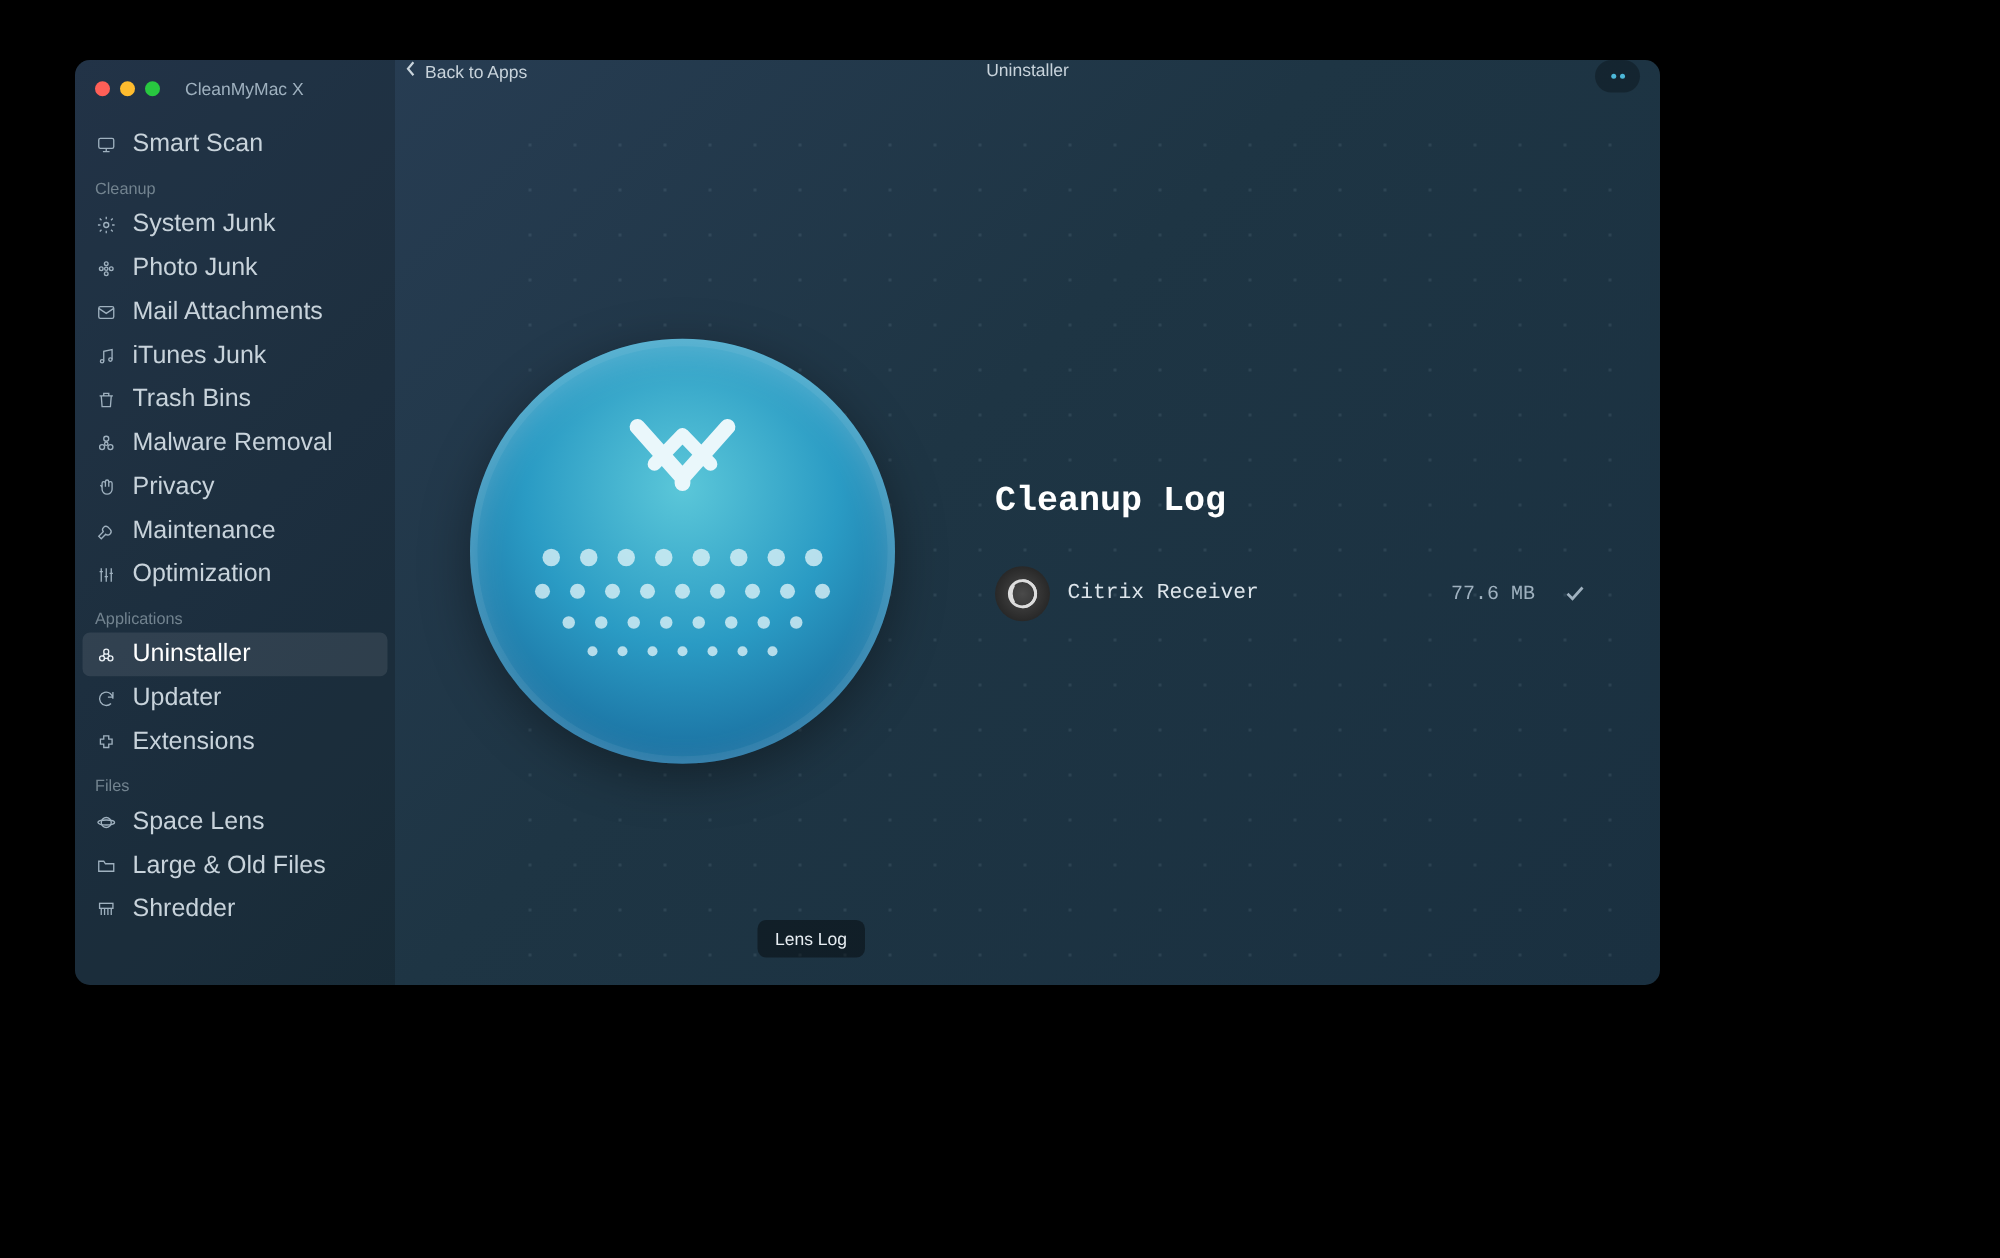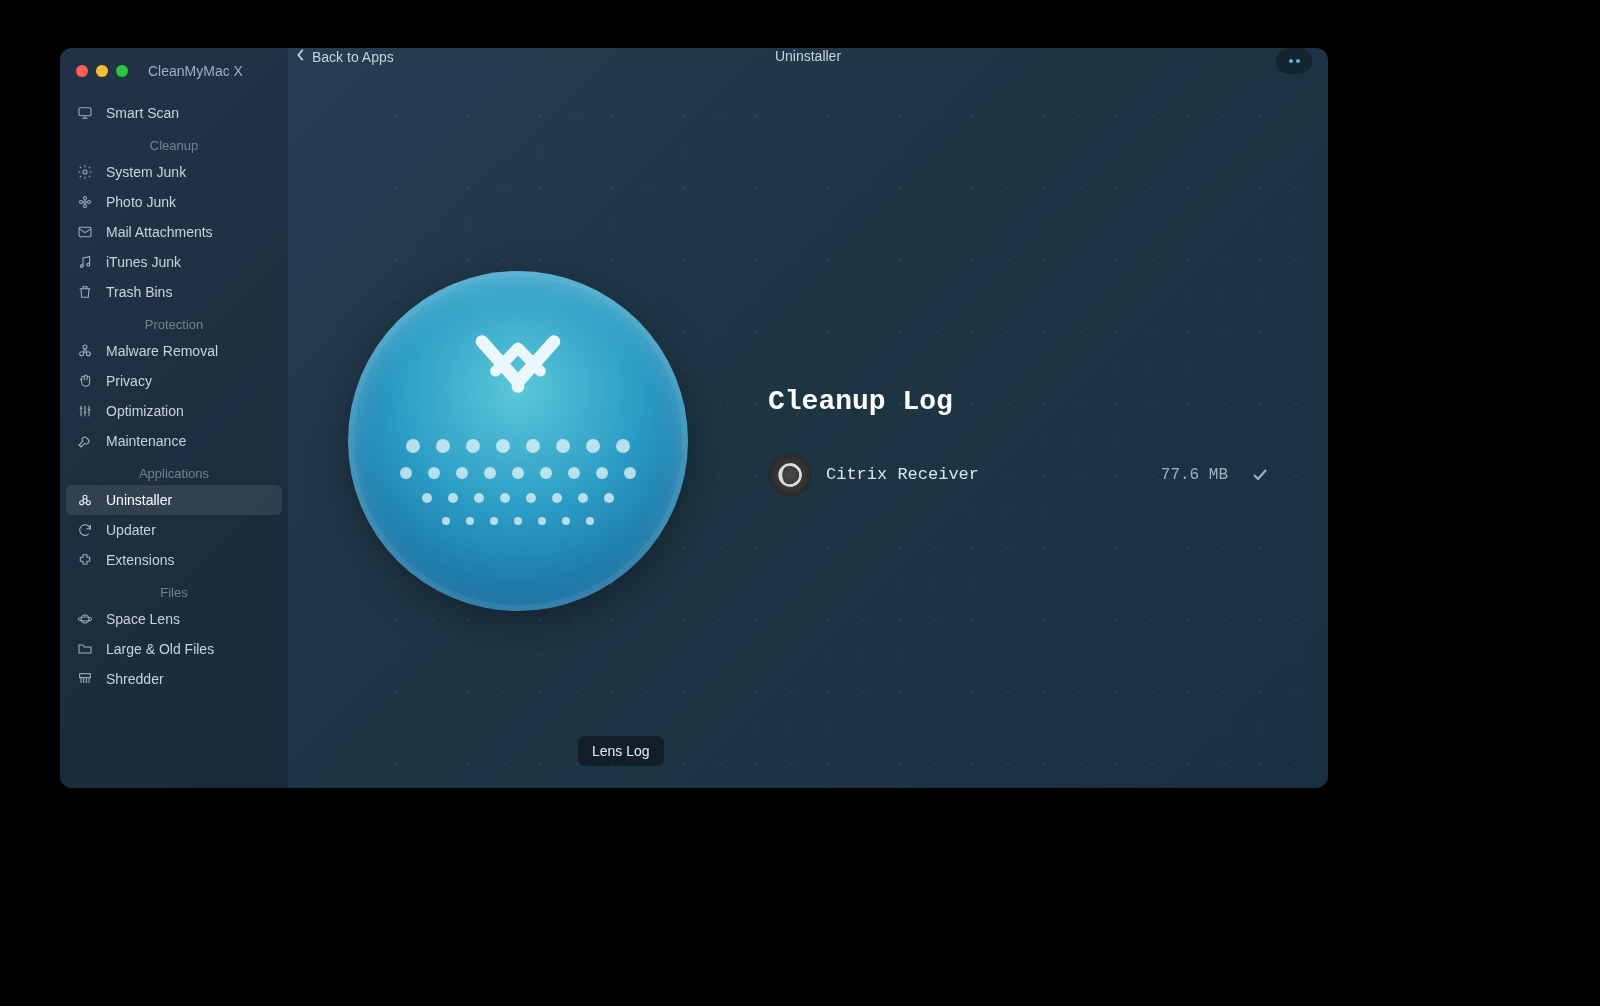--- a/index.html
+++ b/index.html
@@ -17,27 +17,26 @@
     width: 1268px;
     height: 740px;
     background: linear-gradient(135deg, #2a3f57 0%, #1e3544 50%, #1a3040 100%);
     border-radius: 12px;
     overflow: hidden;
     display: flex;
     position: relative;
     box-shadow: 0 20px 60px rgba(0,0,0,0.6);
   }
   .sidebar {
-    width: 228px;
+    width: 256px;
     background: rgba(0,0,0,0.18);
     display: flex;
     flex-direction: column;
     padding-top: 0;
     overflow: hidden;
-    text-align: center;
   }
   .titlebar {
     height: 46px;
     display: flex;
     align-items: center;
     padding: 0 16px;
     gap: 8px;
   }
   .traffic { display: flex; gap: 8px; margin-right: 12px; }
   .dot { width: 12px; height: 12px; border-radius: 50%; }
@@ -53,21 +52,21 @@
     font-weight: 500;
     padding: 10px 10px 4px 10px;
   }
   .item {
     display: flex;
     align-items: center;
     gap: 12px;
     padding: 6px 10px;
     border-radius: 6px;
     color: #c8d3db;
-    font-size: 14px;
+    font-size: 20px;
     cursor: pointer;
   }
   .item.active { background: rgba(255,255,255,0.09); color: #fff; }
   .item .icon {
     width: 18px;
     height: 18px;
     display: flex;
     align-items: center;
     justify-content: center;
     color: #9fb1bf;
@@ -296,21 +295,20 @@
       </div>
       <div class="item">
         <span class="icon">
             <svg viewBox="0 0 24 24">
               <path d="M4 7h16M9 7V4h6v3M6 7l1 13h10l1-13"></path>
             </svg>
           </span>
         <span>Trash Bins</span>
       </div>
 
-      <div class="section-header">Protection</div>
       <div class="item">
         <span class="icon">
             <svg viewBox="0 0 24 24">
               <circle cx="12" cy="12" r="2"></circle>
               <circle cx="12" cy="6" r="3"></circle>
               <circle cx="7" cy="16" r="3"></circle>
               <circle cx="17" cy="16" r="3"></circle>
             </svg>
           </span>
         <span>Malware Removal</span>
@@ -320,32 +318,32 @@
             <svg viewBox="0 0 24 24">
               <path d="M7 12V7a2 2 0 014 0v4M11 11V5a2 2 0 014 0v6M15 11V7a2 2 0 014 0v7a6 6 0 01-12 0v-2l-2-3"></path>
             </svg>
           </span>
         <span>Privacy</span>
       </div>
 
       <div class="item">
         <span class="icon">
             <svg viewBox="0 0 24 24">
+              <path d="M14 7a4 4 0 00-5.6 5.6L3 18l3 3 5.4-5.4A4 4 0 0017 10l-3-3z"></path>
+            </svg>
+          </span>
+        <span>Maintenance</span>
+      </div>
+      <div class="item">
+        <span class="icon">
+            <svg viewBox="0 0 24 24">
               <path d="M6 4v16M12 4v16M18 4v16M4 8h4M10 14h4M16 10h4"></path>
             </svg>
           </span>
         <span>Optimization</span>
-      </div>
-      <div class="item">
-        <span class="icon">
-            <svg viewBox="0 0 24 24">
-              <path d="M14 7a4 4 0 00-5.6 5.6L3 18l3 3 5.4-5.4A4 4 0 0017 10l-3-3z"></path>
-            </svg>
-          </span>
-        <span>Maintenance</span>
       </div>
 
       <div class="section-header">Applications</div>
       <div class="item active">
         <span class="icon">
             <svg viewBox="0 0 24 24">
               <circle cx="12" cy="8" r="3"></circle>
               <circle cx="7" cy="16" r="3"></circle>
               <circle cx="17" cy="16" r="3"></circle>
               <path d="M10 10l-2 4M14 10l2 4M9 16h6"></path>

